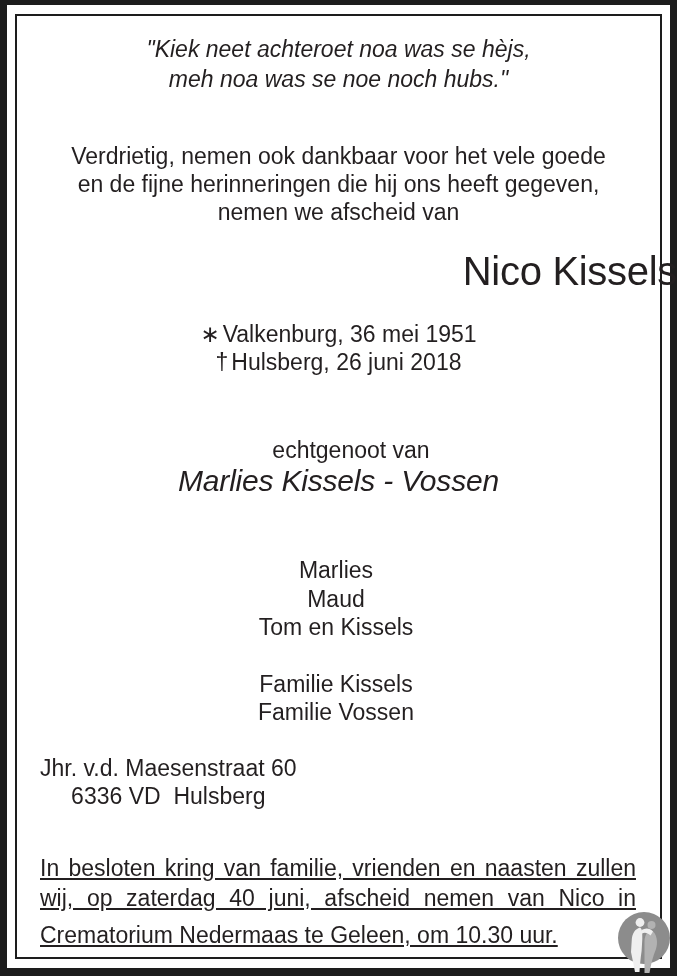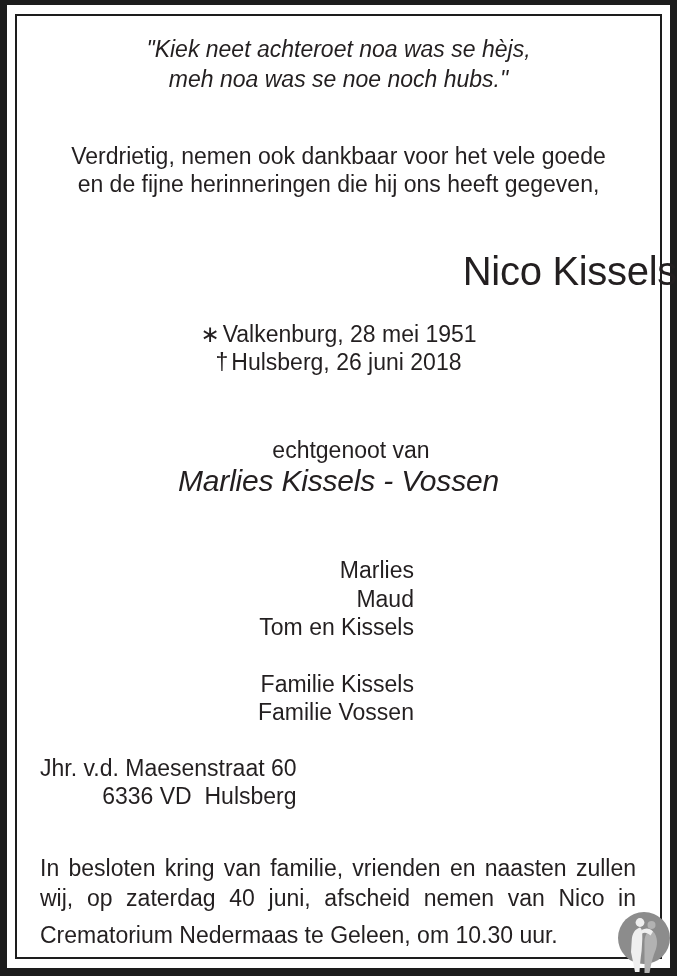--- a/index.html
+++ b/index.html
@@ -20,50 +20,51 @@
   }
   .block{position:absolute;left:0;right:0;text-align:center;z-index:2;}
   .nowrap{white-space:nowrap;}
   .quote{top:34px;font-size:23px;line-height:30px;font-style:italic;}
   .intro{top:142px;font-size:23px;line-height:28px;}
   .name{top:246px;font-size:40px;line-height:50px;font-weight:400;margin:0;letter-spacing:-0.3px;text-align:right;}
   .dates{top:320px;font-size:23px;line-height:28px;}
   .dates .sym{display:inline-block;margin-right:3px;}
   .relation{top:437px;font-size:23px;line-height:26px;padding-left:25px;}
   .spouse{top:461px;font-size:30px;line-height:40px;letter-spacing:-0.2px;font-style:italic;}
-  .mourners{top:556px;left:258px;right:auto;font-size:23px;line-height:28.5px;text-align:right;}
+  .mourners{top:556px;left:258px;right:auto;font-size:23px;line-height:28.5px;text-align:center;}
   .mourners .gap{height:28px;}
-  .address{top:754px;left:40px;right:auto;font-size:23px;line-height:28px;text-align:right;}
+  .address{top:754px;left:40px;right:auto;font-size:23px;line-height:28px;text-align:center;}
   .ceremony{top:854px;left:40px;right:41px;font-size:23px;line-height:29.5px;text-align:left;}
-  .jline{text-align:justify;text-align-last:justify;}
+  .jline{text-align:justify;text-align-last:justify;text-decoration:underline;}
   .jline.last{text-align-last:left;margin-top:8px;}
   .logo{position:absolute;left:616px;top:911px;z-index:3;}
 </style>
 </head>
 <body>
 
 <div class="page">
   <div class="frame-outer"></div>
   <div class="frame-inner"></div>
 
   <div class="block quote">
     <div class="nowrap">"Kiek neet achteroet noa was se hèjs,</div>
     <div class="nowrap">meh noa was se noe noch hubs."</div>
   </div>
 
   <div class="block intro">
     <div class="nowrap">Verdrietig, nemen ook dankbaar voor het vele goede</div>
     <div class="nowrap">en de fijne herinneringen die hij ons heeft gegeven,</div>
+    <div class="nowrap">nemen we afscheid van</div>
   </div>
 
   <h1 class="block name">Nico Kissels</h1>
 
   <div class="block dates">
     <div class="nowrap">
-      <span class="sym">∗</span><span>Valkenburg, 28 mei 1951</span>
+      <span class="sym">∗</span><span>Valkenburg, 36 mei 1951</span>
     </div>
     <div class="nowrap">
       <span class="sym">†</span><span>Hulsberg, 26 juni 2018</span>
     </div>
   </div>
 
   <div class="block relation">echtgenoot van</div>
   <div class="block spouse">Marlies Kissels - Vossen</div>
 
   <div class="block mourners">

